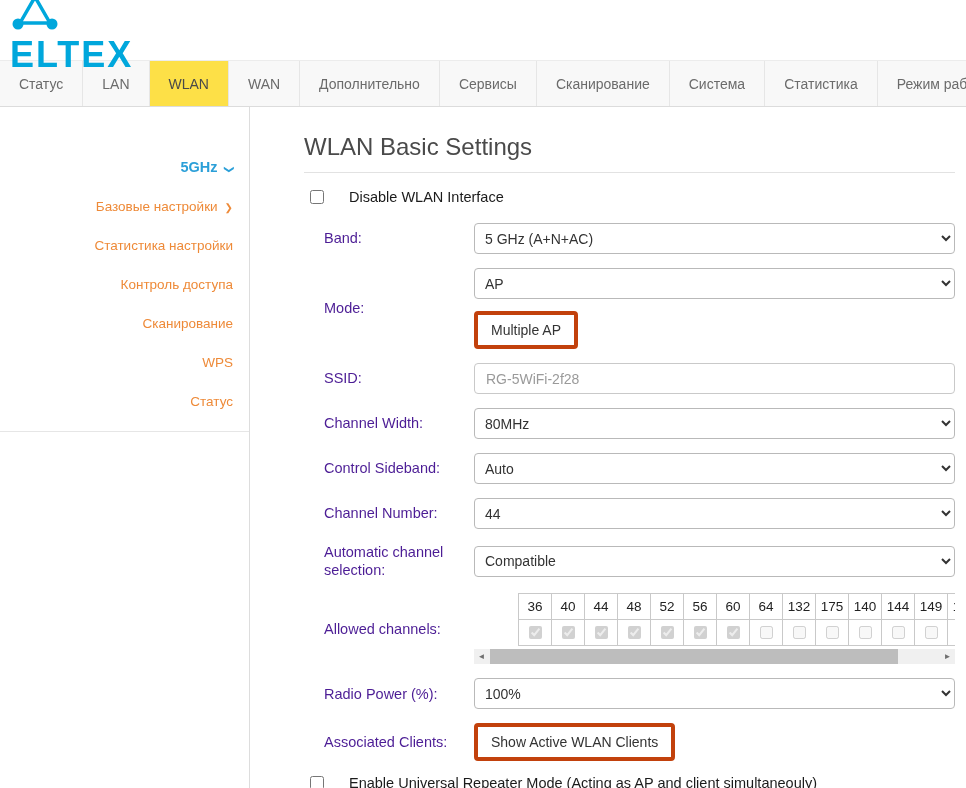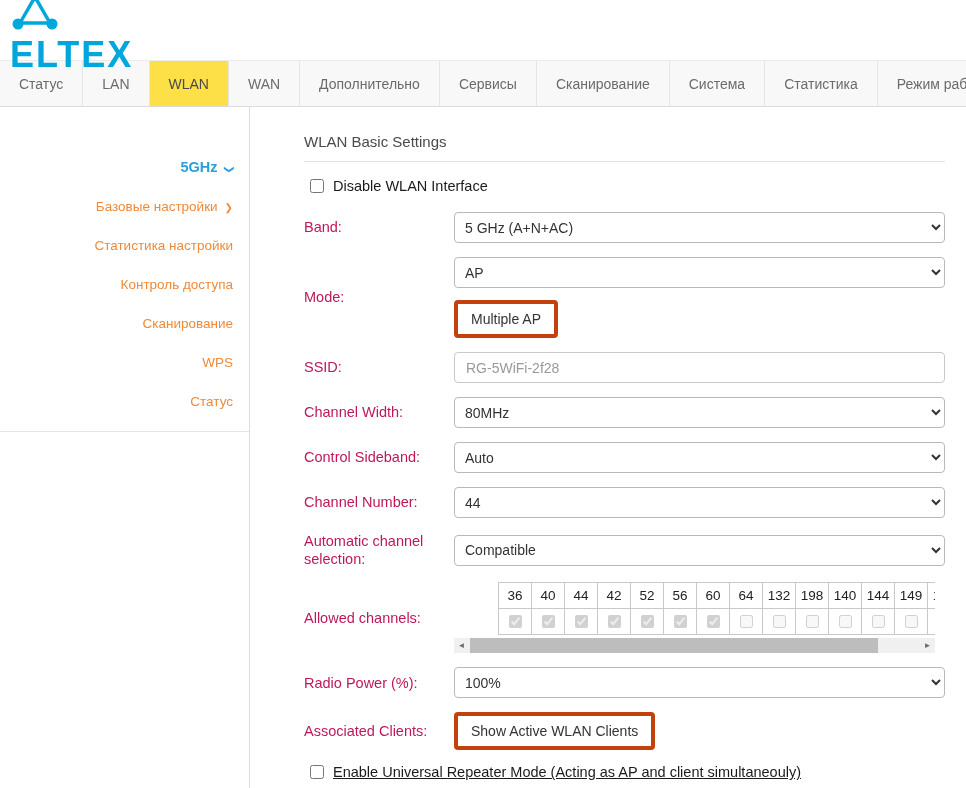--- a/index.html
+++ b/index.html
@@ -53,30 +53,30 @@
     color: #ee8a38; font-size: 13.5px; cursor: pointer;
   }
   .sb-divider { border-top: 1px solid #e6e6e6; margin: 10px 0; }
   .chev { font-size: 10px; font-weight: 700; margin-left: 7px; display: inline-block; color: #2b9fd8; }
   .chev.down { transform: rotate(90deg) translateX(1px); }
   .chev.orange { color: #ee8a38; }
 
   
   .main { flex: 1; padding: 26px 21px 30px 54px; }
   .page-title {
-    font-size: 15px; font-weight: 400; color: #4a4a4a;
+    font-size: 24px; font-weight: 400; color: #4a4a4a;
     padding-bottom: 11px; margin-bottom: 16px;
     border-bottom: 1px solid #e2e2e2;
   }
 
-  .chk-row { display: flex; align-items: center; gap: 9px; margin: 4px 0 18px 6px; font-size: 14.5px; color: #1b1b1b; }
+  .chk-row { display: flex; align-items: center; gap: 25px; margin: 4px 0 18px 6px; font-size: 14.5px; color: #1b1b1b; }
   .chk-row input { width: 14px; height: 14px; }
 
   .row { display: flex; align-items: center; margin-bottom: 14px; }
-  .row .lbl { width: 150px; flex-shrink: 0; padding-right: 10px; font-size: 14.5px; color: #be185d; line-height: 1.25; }
+  .row .lbl { width: 150px; flex-shrink: 0; padding-right: 10px; font-size: 14.5px; color: #4c1d95; line-height: 1.25; margin-left: 20px; }
   .row .ctl { flex: 1; min-width: 0; }
 
   select {
     width: 100%; height: 31px;
     border: 1px solid #b9b9b9; border-radius: 4px;
     padding: 0 6px; font-size: 14px; color: #333; background: #fff;
     font-family: "Liberation Sans", "DejaVu Sans", sans-serif;
   }
   input[type="text"] {
     width: 100%; height: 31px;
@@ -252,21 +252,21 @@
                   <input type="checkbox" disabled="" checked="" style="">
                 </div>
               </div>
               <div class="ch-col">
                 <div class="ch-num">44</div>
                 <div class="ch-box">
                   <input type="checkbox" disabled="" checked="" style="">
                 </div>
               </div>
               <div class="ch-col">
-                <div class="ch-num">42</div>
+                <div class="ch-num">48</div>
                 <div class="ch-box">
                   <input type="checkbox" disabled="" checked="" style="">
                 </div>
               </div>
               <div class="ch-col">
                 <div class="ch-num">52</div>
                 <div class="ch-box">
                   <input type="checkbox" disabled="" checked="" style="">
                 </div>
               </div>
@@ -288,21 +288,21 @@
                   <input type="checkbox" disabled="" style="">
                 </div>
               </div>
               <div class="ch-col">
                 <div class="ch-num">132</div>
                 <div class="ch-box">
                   <input type="checkbox" disabled="" style="">
                 </div>
               </div>
               <div class="ch-col">
-                <div class="ch-num">198</div>
+                <div class="ch-num">175</div>
                 <div class="ch-box">
                   <input type="checkbox" disabled="" style="">
                 </div>
               </div>
               <div class="ch-col">
                 <div class="ch-num">140</div>
                 <div class="ch-box">
                   <input type="checkbox" disabled="" style="">
                 </div>
               </div>

